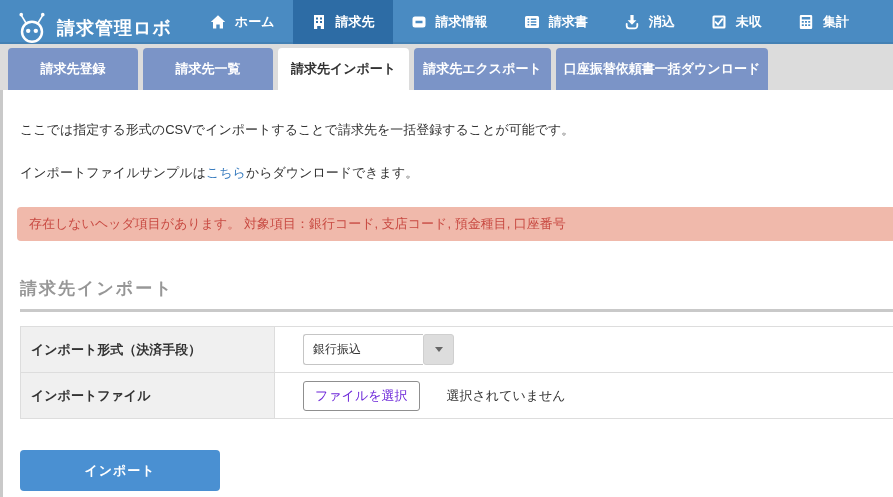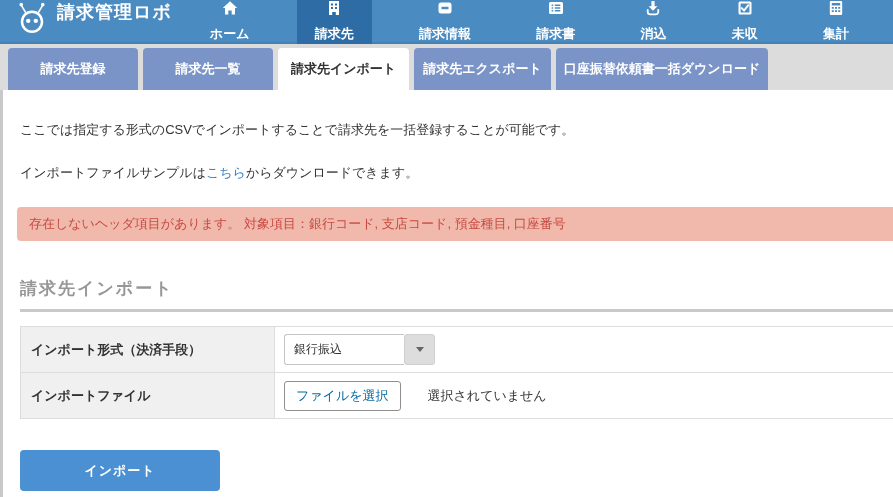--- a/index.html
+++ b/index.html
@@ -2,25 +2,25 @@
 <html><head>
 <meta charset="utf-8">
 <style>
   * { margin:0; padding:0; box-sizing:border-box; }
   html,body { width:893px; height:497px; overflow:hidden; }
   body { font-family:"Liberation Sans","DejaVu Sans",sans-serif; background:#fff; }
 
   
   .topnav { height:44px; background:#4a8bc2; display:flex; align-items:stretch;
             box-shadow: inset 0 -2px rgba(0,0,0,0.07); }
-  .logo { display:flex; align-items:flex-start; gap:5px; padding:0 12px; min-width:180px;
-          color:#fff; font-weight:bold; font-size:18px; letter-spacing:1px; cursor:pointer; }
+  .logo { display:flex; align-items:center; gap:5px; padding:0 12px; min-width:180px;
+          color:#fff; font-weight:bold; font-size:18px; letter-spacing:1px; cursor:pointer;margin-top:12px; }
   .mainnav { flex:1; display:flex; justify-content:space-between; padding:0 26px 0 8px; }
   .nav-item { display:flex; align-items:center; gap:9px; padding:0 18px;
-              color:#fff; font-size:13px; font-weight:bold; cursor:pointer; white-space:nowrap;flex-direction:column; }
+              color:#fff; font-size:13px; font-weight:bold; cursor:pointer; white-space:nowrap; }
   .nav-item.active { background:#2d6ca5; }
   .nav-icon { display:flex; align-items:center; }
 
   
   .tabrow { height:46px; background:#dcdcdc; display:flex; gap:5px; padding:4px 0 0 8px; }
   .tab { background:#7b94c7; color:#fff; font-size:13px; font-weight:bold;
          display:flex; align-items:center; justify-content:center;
          border-radius:4px 4px 0 0; cursor:pointer; white-space:nowrap; }
   .tab:nth-child(1){ width:130px; } .tab:nth-child(2){ width:130px; }
   .tab:nth-child(3){ width:131px; } .tab:nth-child(4){ width:137px; }
@@ -30,37 +30,37 @@
   
   .content { background:#fff; border-left:3px solid #c9c9c9; height:407px; padding-top:27px; }
   .para { font-size:13px; color:#333; margin:4px 17px 25px; }
   .para a { color:#3a7dbf; cursor:pointer; }
   .alert { margin:15px 0 0 14px; background:#f0b9ab; color:#c84a42; font-size:13px;
            padding:8px 12px; border-radius:4px 0 0 4px; }
   .section-title { margin:36px 0 0 17px; font-size:17px; font-weight:bold; color:#979797;
                    letter-spacing:2px; padding-bottom:9px; border-bottom:3px solid #c9c9c9; }
 
   .form-table { margin:14px 0 0 17px; border-top:1px solid #ddd; }
-  .form-row { display:flex; border-bottom:1px solid #ddd; height:46px; }
+  .form-row { display:flex; border-bottom:1px solid #ddd; height:46px;gap:19px; }
   .form-label { width:255px; background:#f0f0f0; display:flex; align-items:center;
                 padding-left:10px; font-size:13px; font-weight:bold; color:#333;
                 border-left:1px solid #ddd; border-right:1px solid #ddd; }
   .form-value { flex:1; display:flex; align-items:center; padding-left:9px; }
 
   .select { display:inline-flex; height:31px; cursor:pointer; }
   .select-text { width:120px; background:#fff; border:1px solid #c5c5c5; border-right:none;
                  border-radius:3px 0 0 3px; display:flex; align-items:center;
                  padding-left:9px; font-size:12px; color:#333; }
   .select-btn { width:31px; background:#ddd; border:1px solid #cfcfcf;
                 border-radius:3px; display:flex; align-items:center; justify-content:center; }
   .tri-down { width:0; height:0; border-left:4px solid transparent;
               border-right:4px solid transparent; border-top:5px solid #666; }
 
   .file-btn { background:#fff; border:1px solid #8f8f8f; border-radius:3px;
-              padding:5px 11px; font-size:13px; color:#0369a1; cursor:pointer;
+              padding:5px 11px; font-size:13px; color:#6d28d9; cursor:pointer;
               font-family:inherit; }
   .file-status { margin-left:27px; font-size:13px; color:#333; }
 
   .import-btn { display:block; margin:31px 0 0 17px; width:200px; height:41px;
                 background:#4a90d2; color:#fff; border:none; border-radius:4px;
                 font-size:13px; font-weight:bold; cursor:pointer; font-family:inherit;
                 letter-spacing:1px; }
 </style>
 </head>
 <body>

